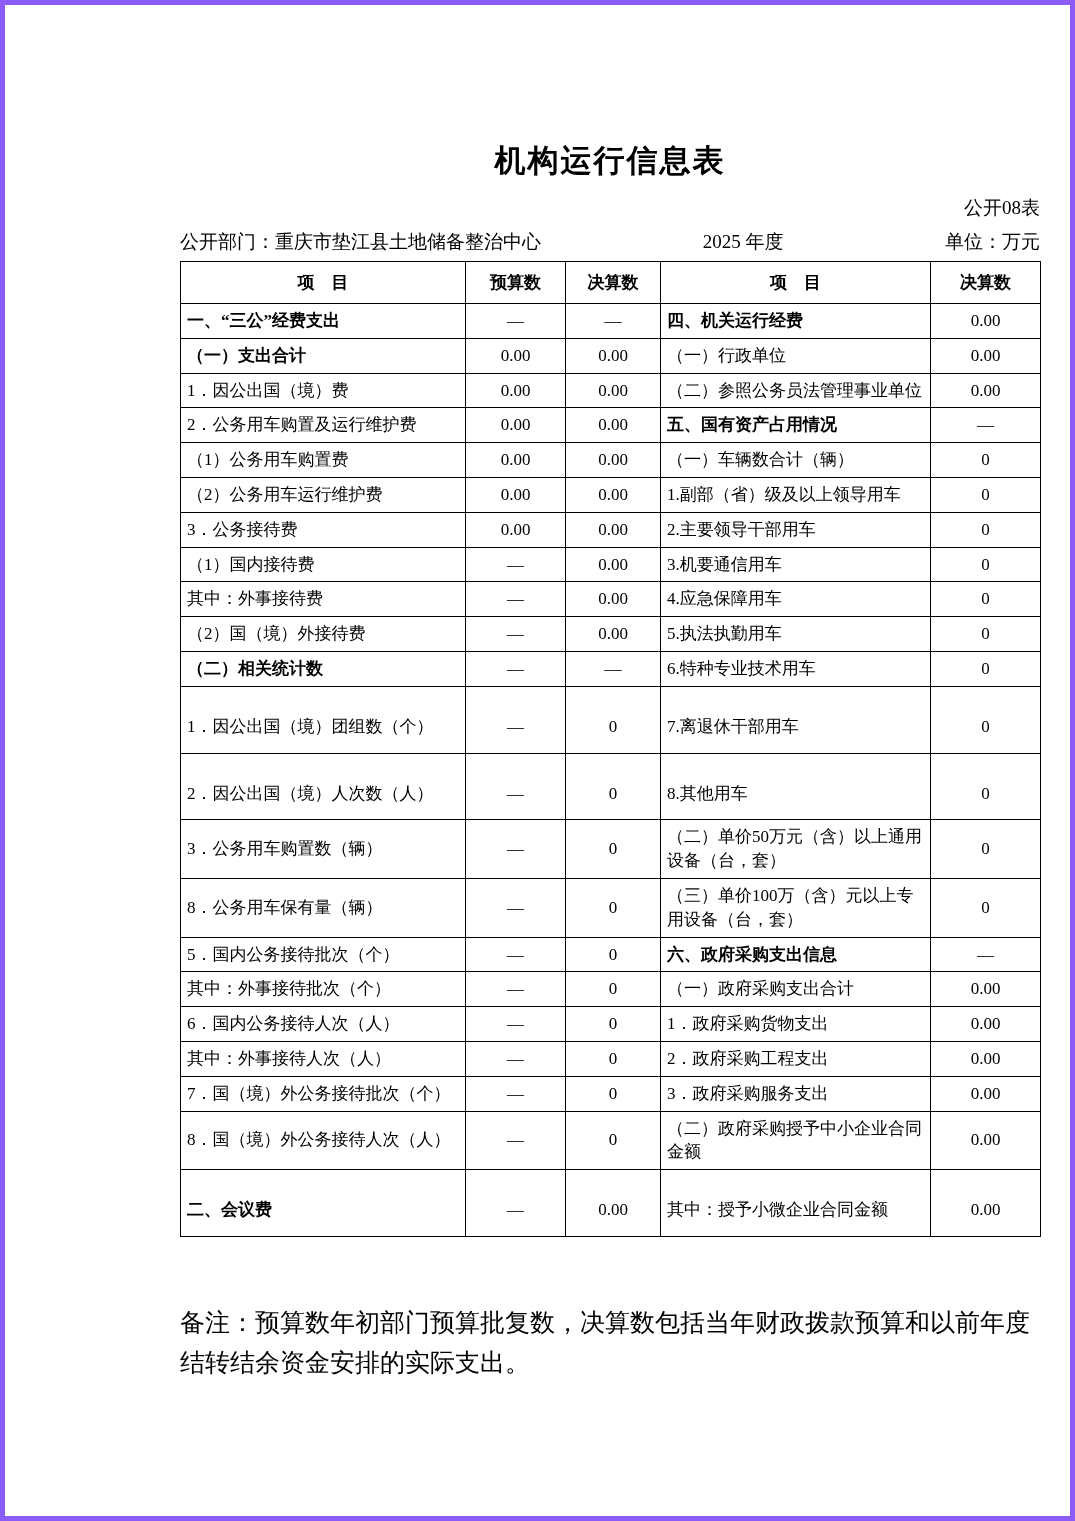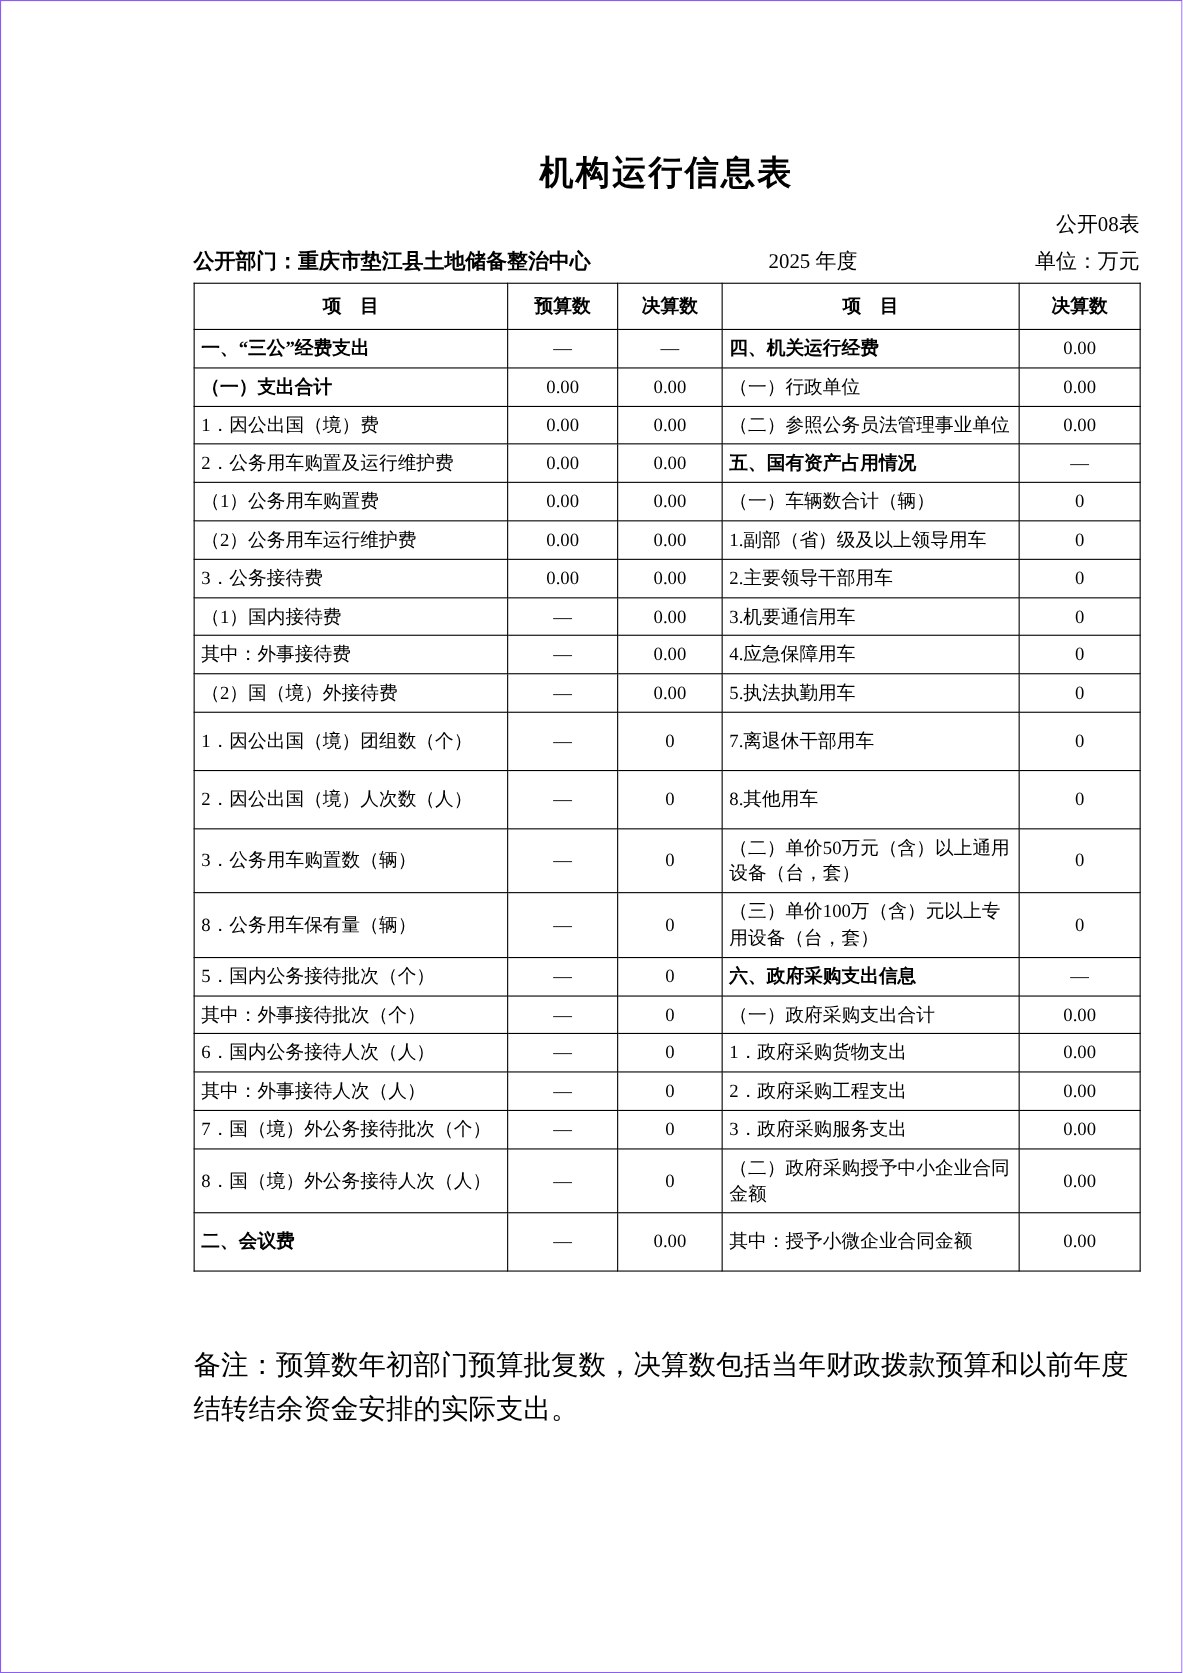--- a/index.html
+++ b/index.html
@@ -1,48 +1,48 @@
 <!DOCTYPE html>
 <html><head>
 <meta charset="utf-8">
 <style>
   * { box-sizing: border-box; }
   html,body { margin:0; padding:0; background:#ffffff; }
   body { font-family:"Liberation Serif","DejaVu Serif",serif; color:#000; }
   .page {
     width:1075px; height:1521px; position:relative; background:#fff;
-    border:1px solid #8b5cf6; overflow:hidden;
+    border:5px solid #8b5cf6; overflow:hidden;
   }
   .content { position:absolute; left:175px; top:0; width:860px; }
   .title {
     margin:135px 0 0 0; text-align:center;
     font-size:31px; font-weight:bold; letter-spacing:2px;
   }
   .form-no { text-align:right; font-size:19px; margin-top:13px; }
   .meta-line {
     display:flex; justify-content:space-between; align-items:baseline;
     font-size:19px; margin:8px 0 6px 0;
   }
-  .meta-dept { font-weight:bold; }
+  .meta-dept { font-weight:normal; }
   table.info {
     border-collapse:collapse; width:860px; table-layout:fixed; font-size:17px;
   }
   table.info th, table.info td {
     border:1px solid #000; padding:5px 6px; vertical-align:middle;
     line-height:1.4; word-break:break-all;
   }
   table.info th { font-weight:bold; text-align:center; height:42px; }
   td.cell-item { text-align:left; height:33px; }
   td.cell-num { text-align:center; height:33px; }
   .bold { font-weight:bold; }
   .ind-0 { padding-left:6px;margin-left:22px; }
   .ind-1 { padding-left:20px; }
   .ind-2 { padding-left:42px; }
   .center { text-align:center;margin-top:38px; }
-  tr.tall td { padding-top:14px; padding-bottom:14px; }
+  tr.tall td { padding-top:28px; padding-bottom:14px; }
   .note { font-size:25px; line-height:1.6; margin:66px 0 0 0; }
 </style>
 </head>
 <body>
 
 <div class="page">
   <div class="content">
 
     <h1 class="title">机构运行信息表</h1>
 
@@ -135,20 +135,27 @@
             <td class="cell-item ind-1">4.应急保障用车</td>
             <td class="cell-num">0</td>
           </tr>
           <tr>
             <td class="cell-item ind-0">（2）国（境）外接待费</td>
             <td class="cell-num">—</td>
             <td class="cell-num">0.00</td>
             <td class="cell-item ind-1">5.执法执勤用车</td>
             <td class="cell-num">0</td>
           </tr>
+          <tr>
+            <td class="cell-item ind-0 bold">（二）相关统计数</td>
+            <td class="cell-num">—</td>
+            <td class="cell-num">—</td>
+            <td class="cell-item ind-1">6.特种专业技术用车</td>
+            <td class="cell-num">0</td>
+          </tr>
           <tr class="tall">
             <td class="cell-item ind-1">1．因公出国（境）团组数（个）</td>
             <td class="cell-num">—</td>
             <td class="cell-num">0</td>
             <td class="cell-item ind-1">7.离退休干部用车</td>
             <td class="cell-num">0</td>
           </tr>
           <tr class="tall">
             <td class="cell-item ind-1">2．因公出国（境）人次数（人）</td>
             <td class="cell-num">—</td>

